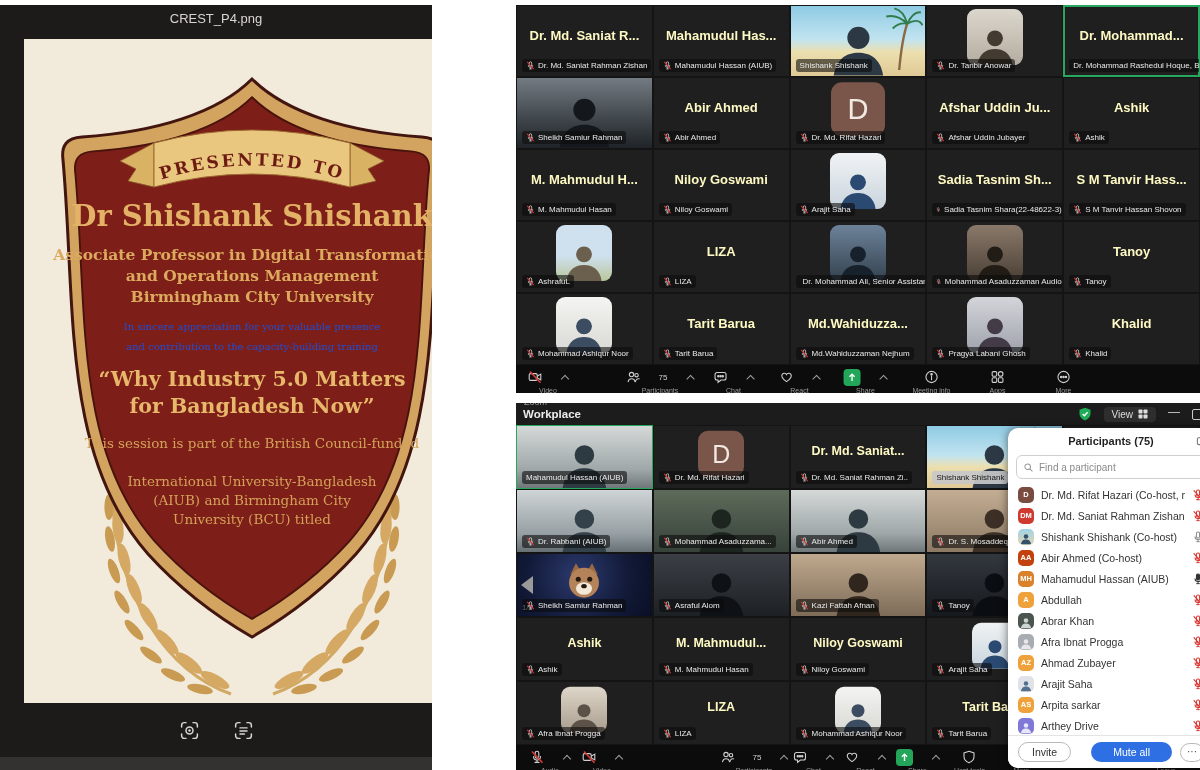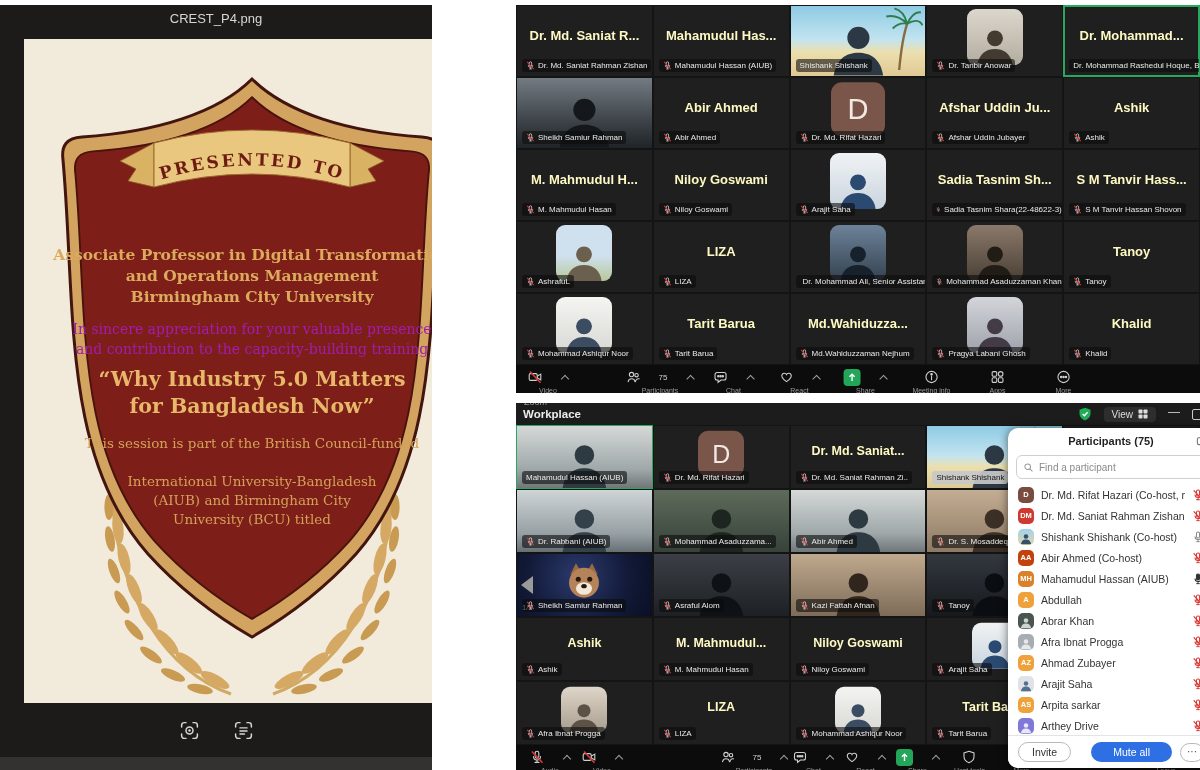--- a/index.html
+++ b/index.html
@@ -10,21 +10,21 @@
   #viewer{left:0;top:5px;width:432px;height:765px;background:#1d1b1a;}
   #viewer .vtitle{position:absolute;top:6px;left:0;width:100%;text-align:center;
     color:#d8d6d3;font-size:13px;}
   #cert{position:absolute;left:24px;top:34px;width:456px;height:664px;
     background:#f2ebdb;overflow:hidden;}
   #cert svg.bgart{position:absolute;left:0;top:0;width:100%;height:100%;}
   .cline{position:absolute;left:0;width:100%;text-align:center;
     font-family:"DejaVu Serif","Liberation Serif",serif;pointer-events:none;}
   .c-name{top:160px;font-size:29px;font-weight:bold;color:#e4b266;}
   .c-role{font-size:15.5px;font-weight:bold;color:#dcaa5e;}
-  .c-appr{font-size:14px;color:#a21caf;}
+  .c-appr{font-size:10px;color:#1d4ed8;}
   .c-topic{font-size:20.5px;font-weight:bold;color:#e7b76a;}
   .c-sess{font-size:13.5px;color:#d3a158;}
   #viewer .vfoot{position:absolute;bottom:28px;left:0;width:100%;display:flex;
     justify-content:center;gap:24px;}
   #viewer .vbtn{width:30px;height:24px;display:flex;align-items:center;justify-content:center;
     color:#d6d6d6;}
   #viewer .bstrip{position:absolute;bottom:0;left:0;width:100%;height:13px;background:#343231;}
 
   
   .grid5{display:grid;grid-template-columns:repeat(5,1fr);}
@@ -162,20 +162,21 @@
         <path d="M130,104 L96,122 L112,130 L104,142 L130,148 Z" fill="#d9b264" stroke="#8a5a28" stroke-width="0.8"></path>
         <path d="M326,104 L360,122 L344,130 L352,142 L326,148 Z" fill="#d9b264" stroke="#8a5a28" stroke-width="0.8"></path>
         <path d="M130,104 Q228,78 326,104 L326,148 Q228,122 130,148 Z" fill="#e9c77e" stroke="#9c6a30" stroke-width="1"></path>
         <path id="bpath" d="M136,141 Q228,112 320,141" fill="none"></path>
         <text font-size="17" font-weight="bold" fill="#6d1a12" letter-spacing="2.5" font-family="DejaVu Serif, Liberation Serif, serif">
           <textPath href="#bpath" startOffset="50%" text-anchor="middle">PRESENTED TO</textPath>
         </text>
       </g>
     </svg>
 
+    <div class="cline c-name" style="top:160px">Dr Shishank Shishank</div>
     <div class="cline c-role" style="top:206px">Associate Professor in Digital Transformation</div>
     <div class="cline c-role" style="top:227px">and Operations Management</div>
     <div class="cline c-role" style="top:248px">Birmingham City University</div>
     <div class="cline c-appr" style="top:282px">In sincere appreciation for your valuable presence</div>
     <div class="cline c-appr" style="top:302px">and contribution to the capacity-building training</div>
     <div class="cline c-topic" style="top:328px">“Why Industry 5.0 Matters</div>
     <div class="cline c-topic" style="top:355px">for Bangladesh Now”</div>
     <div class="cline c-sess" style="top:396px">This session is part of the British Council-funded</div>
     <div class="cline c-sess" style="top:434px">International University-Bangladesh</div>
     <div class="cline c-sess" style="top:453px">(AIUB) and Birmingham City</div>
@@ -516,21 +517,21 @@
         <div class="tag">
           <svg width="9" height="9" viewBox="0 0 14 14">
             <g stroke="#e8e8e8" stroke-width="1.1" fill="none">
               <rect x="5.2" y="1.2" width="3.6" height="7" rx="1.8"></rect>
               <path d="M3.5,6.5 a3.5,3.5 0 0 0 7,0" fill="none"></path>
               <line x1="7" y1="10.5" x2="7" y2="12.2"></line>
               <line x1="5" y1="12.4" x2="9" y2="12.4"></line>
             </g>
             <line x1="2" y1="1.5" x2="12" y2="12.6" stroke="#d93a35" stroke-width="1.6"></line>
           </svg>
-          <span>Mohammad Asaduzzaman Khan</span>
+          <span>Mohammad Asaduzzaman Audio</span>
         </div>
       </div>
       <div class="tile">
         <div class="bname">Tanoy</div>
         <div class="tag">
           <svg width="9" height="9" viewBox="0 0 14 14">
             <g stroke="#e8e8e8" stroke-width="1.1" fill="none">
               <rect x="5.2" y="1.2" width="3.6" height="7" rx="1.8"></rect>
               <path d="M3.5,6.5 a3.5,3.5 0 0 0 7,0" fill="none"></path>
               <line x1="7" y1="10.5" x2="7" y2="12.2"></line>

